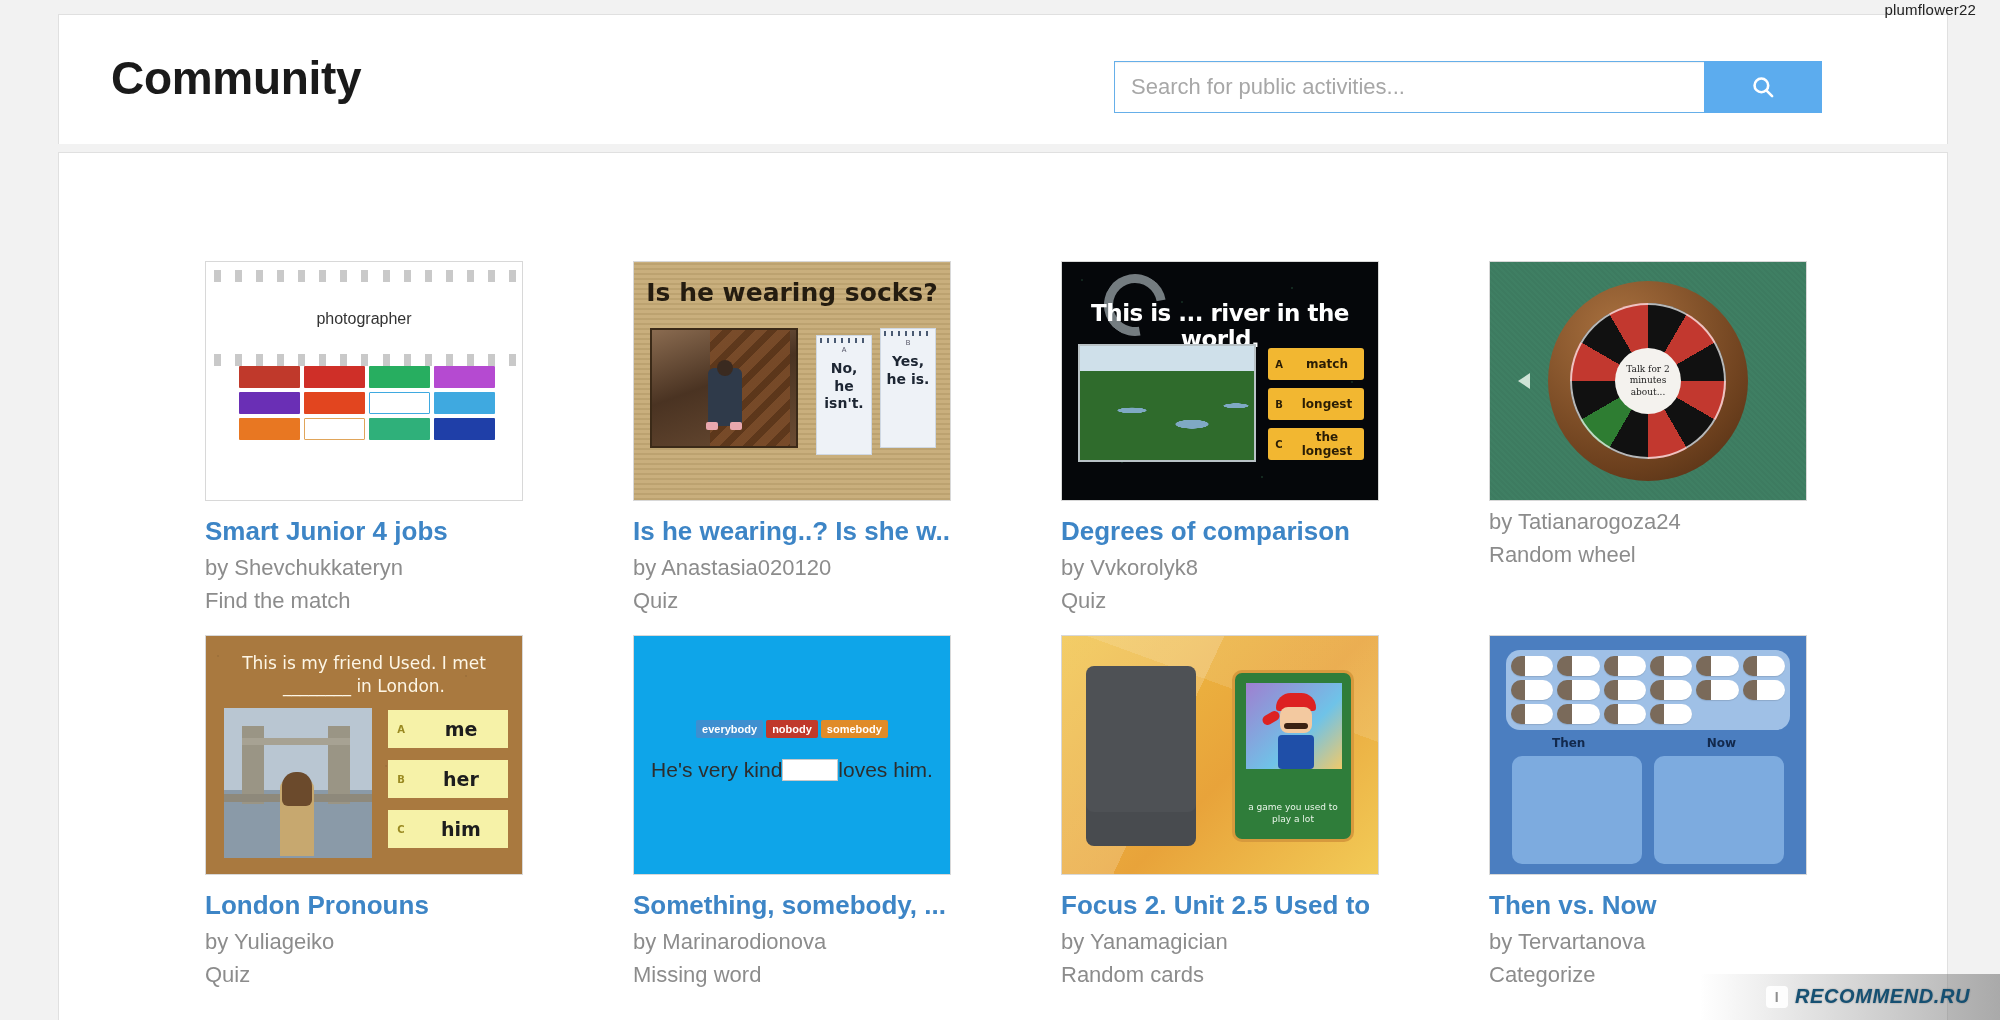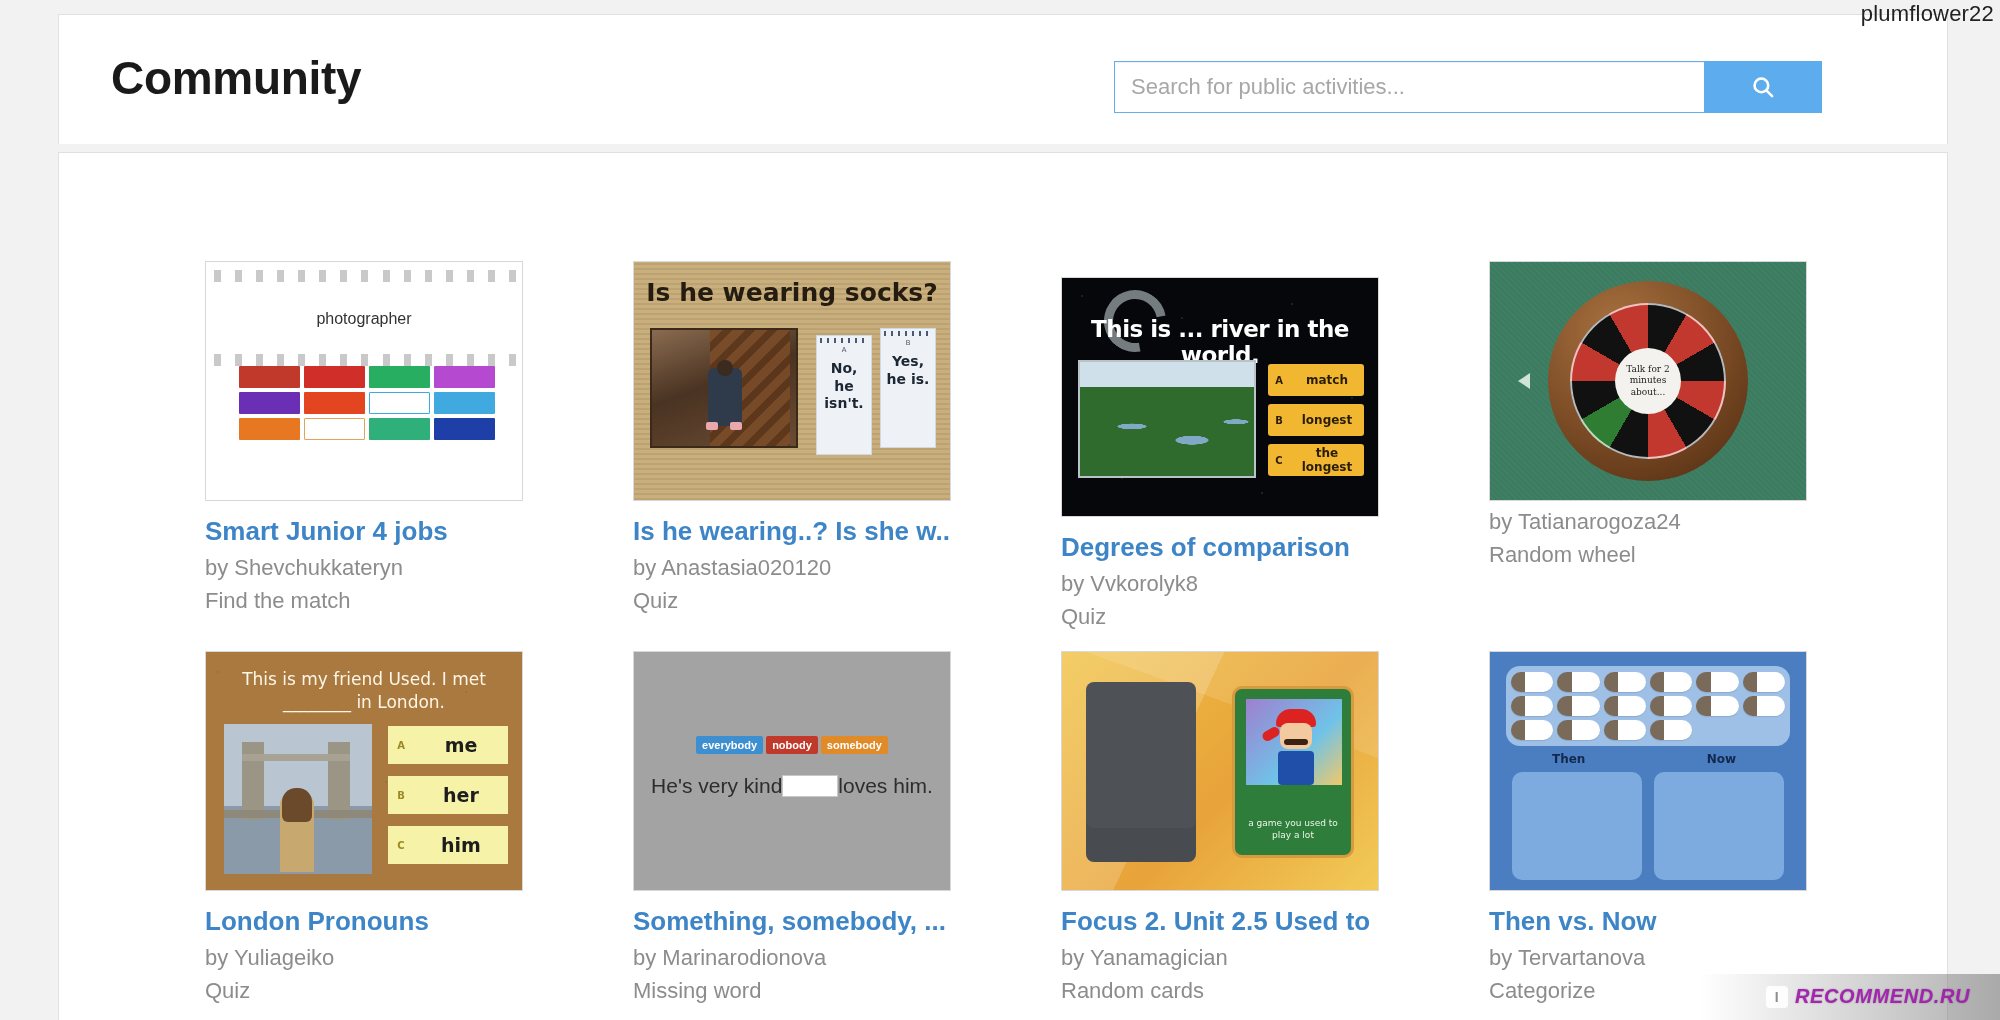--- a/index.html
+++ b/index.html
@@ -5,22 +5,22 @@
   * { box-sizing: border-box; margin: 0; padding: 0; }
   html, body {
     width: 2000px; height: 1020px;
     background: #f2f2f2;
     font-family: "Liberation Sans", sans-serif;
     overflow: hidden;
   }
   .page { position: relative; width: 2000px; height: 1020px; }
 
   .top-watermark {
-    position: absolute; top: 1px; right: 6px;
-    font-size: 22px; color: #222; letter-spacing: .2px;
+    position: absolute; top: 1px; right: 24px;
+    font-size: 15px; color: #222; letter-spacing: .2px;
     z-index: 40;
   }
   .top-strip {
     position: absolute; top: 0; left: 0; width: 2000px; height: 14px;
     background: #f2f2f2;
   }
 
   .header-card {
     position: absolute; left: 58px; top: 14px;
     width: 1890px; height: 130px;
@@ -122,21 +122,21 @@
   .t2 .note { position:absolute; top:66px; width:56px; height:120px; background:#eef2f7;
               border:1px solid #cfd8e3; }
   .t2 .note .rings { position:absolute; top:2px; left:3px; right:3px; height:5px;
               background:repeating-linear-gradient(90deg,#4a5a72 0 2px, transparent 2px 7px); }
   .t2 .note .lt { position:absolute; top:10px; width:100%; text-align:center; font-size:7px; color:#556; }
   .t2 .note .txt { position:absolute; top:24px; width:100%; text-align:center;
               font-size:14px; font-weight:bold; color:#1d2633; line-height:1.25; font-family:"DejaVu Sans", sans-serif;}
   .t2 .n1 { left:182px;margin-top:7px; } .t2 .n2 { left:246px; }
 
   
-  .t3 { background:#05070a;margin-top:16px; }
+  .t3 { background:#05070a; }
   .t3 .stars { position:absolute; inset:0;
       background-image: radial-gradient(1px 1px at 20px 18px,#2f6b4a,transparent),
                         radial-gradient(1px 1px at 120px 40px,#2f6b4a,transparent),
                         radial-gradient(1px 1px at 230px 26px,#357a52,transparent),
                         radial-gradient(1px 1px at 290px 120px,#2f6b4a,transparent),
                         radial-gradient(1px 1px at 60px 200px,#2f6b4a,transparent),
                         radial-gradient(1px 1px at 200px 215px,#357a52,transparent); }
   .t3 .moon { position:absolute; left:42px; top:12px; width:62px; height:62px;
       border:9px solid #9aa3a8; border-radius:50%; border-right-color:transparent; transform:rotate(35deg); opacity:.75; }
   .t3 .q { position:absolute; top:38px; left:0; width:100%; text-align:center;
@@ -193,21 +193,21 @@
   .t5 .photo .deck { position:absolute; left:0; top:86px; width:100%; height:8px; background:#8e897b; }
   .t5 .photo .girl { position:absolute; left:56px; top:72px; width:34px; height:76px; background:#c7a86f; border-radius:8px 8px 0 0; }
   .t5 .photo .hair { position:absolute; left:58px; top:64px; width:30px; height:34px; background:#6b4a2c; border-radius:14px 14px 6px 6px; }
   .t5 .opt { position:absolute; left:182px; width:120px; height:38px; background:#f6f2a8;
       display:flex; align-items:center; font-family:"DejaVu Sans", sans-serif; }
   .t5 .opt b { width:26px; text-align:center; font-size:10px; color:#9a8a22; }
   .t5 .opt s { text-decoration:none; flex:1; text-align:center; font-size:19px; font-weight:bold; color:#1d1d1d; }
   .t5 .p1 { top:74px; } .t5 .p2 { top:124px; } .t5 .p3 { top:174px; }
 
   
-  .t6 { background:#a3a3a3; }
+  .t6 { background:#0ea5e9; }
   .t6 .chips { position:absolute; top:84px; left:0; width:100%;
       display:flex; justify-content:center; gap:3px; }
   .t6 .chips span { padding:3px 6px; font-size:11px; color:#fff; font-weight:bold; border-radius:2px; }
   .t6 .sentence { position:absolute; top:122px; left:0; width:100%;
       display:flex; align-items:center; justify-content:center; 
       font-size:21px; color:#2d2d2d; }
   .t6 .blank { display:inline-block; width:56px; height:22px; border:1px solid #c8c8c8; background:#fff; }
 
   
   .t7 { background:linear-gradient(135deg,#f0c245,#e8a33a 55%,#f2cb57); }
@@ -250,21 +250,21 @@
     text-shadow: 0 0 2px rgba(0,0,0,.35);
     opacity: .95;
     z-index: 30;
   }
   .bottom-watermark .badge {
     width: 22px; height: 22px; background: #fff; border-radius: 4px;
     color: #8a8a8a; font-size: 14px; font-style: normal;
     display: flex; align-items: center; justify-content: center;
     text-shadow: none;
   }
-  .bottom-watermark .wm-text { color:#a21caf; }
+  .bottom-watermark .wm-text { color:#0c4a6e; }
   .wm-shade { position:absolute; right:0; bottom:0; width:300px; height:46px;
     background:linear-gradient(90deg, rgba(120,120,120,0), rgba(110,110,110,.55));
     z-index:29; }
 </style>
 </head>
 <body>
 
 <div class="page">
 
   <div class="top-strip"></div>

